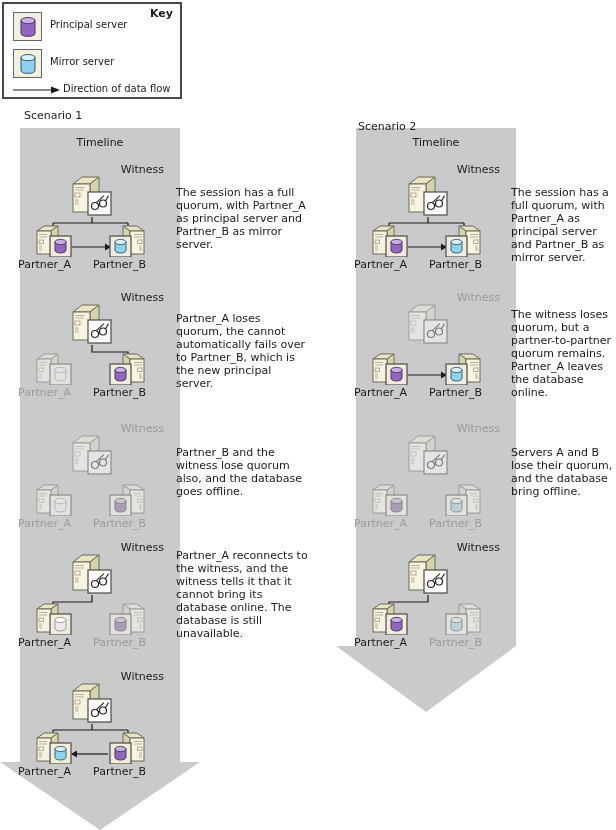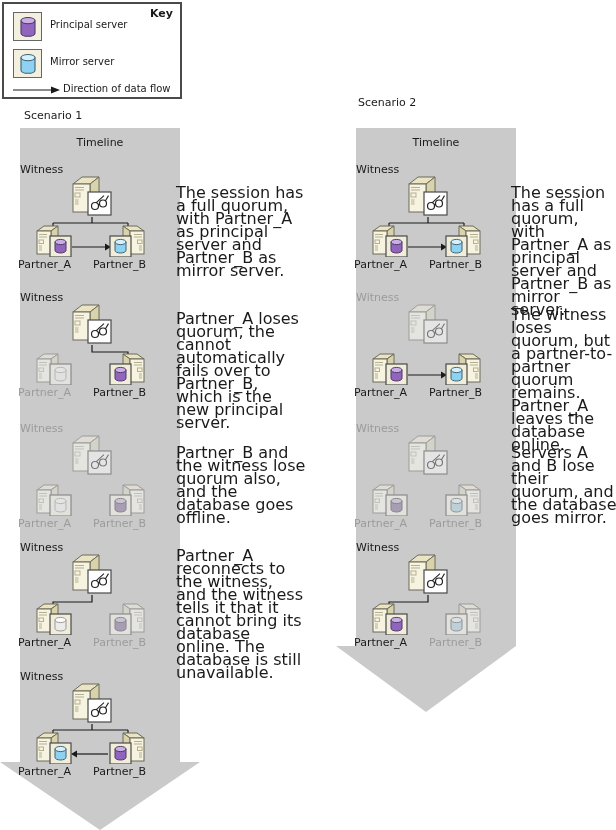--- a/index.html
+++ b/index.html
@@ -12,31 +12,31 @@
   #s1-shaft{left:20px;top:128px;width:160px;height:634px;}
   #s1-head{left:0px;top:762px;border-left:100px solid transparent;border-right:100px solid transparent;border-top:68px solid #cacaca;}
   #s2-shaft{left:356px;top:128px;width:160px;height:518px;}
   #s2-head{left:336px;top:646px;border-left:90px solid transparent;border-right:90px solid transparent;border-top:66px solid #cacaca;}
 
   .scn-title{position:absolute;font-size:11px;z-index:2;}
   .tl-label{position:absolute;width:160px;text-align:center;font-size:11px;z-index:2;}
 
   
   .stage{position:absolute;width:160px;height:112px;z-index:2;}
-  .wlabel{position:absolute;left:0;top:0;width:144px;text-align:left;font-size:11px;}
+  .wlabel{position:absolute;left:0;top:0;width:144px;text-align:right;font-size:11px;}
   .overlay{position:absolute;left:0;top:54px;width:160px;height:36px;}
   .icon{position:absolute;}
   .wicon{left:48px;top:13px;}
   .picon-a{left:14px;top:62px;}
   .picon-b{left:89px;top:62px;transform:scaleX(-1);}
   .plabel{position:absolute;top:95px;width:70px;text-align:left;font-size:11px;}
   .plabel-a{left:-2px;}
   .plabel-b{left:73px;}
 
-  .caption{position:absolute;font-size:16px;line-height:13px;z-index:2;}
+  .caption{position:absolute;font-size:11px;line-height:13px;z-index:2;}
   .cap-s1{left:176px;width:132px;}
   .cap-s2{left:511px;width:106px;}
 
   .g{color:#9b9b9b;}
   .ghost{opacity:.5;filter:grayscale(.55) brightness(1.05);}
 
   .ln{stroke:#1a1a1a;stroke-width:1.2;fill:none;}
   .ah{fill:#1a1a1a;stroke:none;}
 
   
@@ -112,21 +112,21 @@
     </svg>
     <div class="klabel kl3">Direction of data flow</div>
   </div>
 
   <div class="shaft" id="s1-shaft"></div>
   <div class="head" id="s1-head"></div>
   <div class="shaft" id="s2-shaft"></div>
   <div class="head" id="s2-head"></div>
 
   <div class="scn-title" style="left:24px;top:109px">Scenario 1</div>
-  <div class="scn-title" style="left:358px;top:96px">Scenario 2</div>
+  <div class="scn-title" style="left:358px;top:120px">Scenario 2</div>
   <div class="tl-label" style="left:20px;top:136px">Timeline</div>
   <div class="tl-label" style="left:356px;top:136px">Timeline</div>
 
   <div class="stage" style="left:20px;top:163px">
     <div class="wlabel">Witness</div>
     <svg class="overlay" viewBox="0 0 160 36">
       <path class="ln" d="M72,0 V6 M33,6 H108 M33,6 V13 M108,6 V13"></path>
       <line class="ln" x1="52" y1="30" x2="85" y2="30"></line>
         <path class="ah" d="M85,26.6 L91,30 L85,33.4 Z"></path>
     </svg>
@@ -266,21 +266,21 @@
       </svg>
     <svg class="icon picon-a db-p ghost" width="38" height="32" viewBox="0 0 38 32">
         <use href="#partner-icon"></use>
       </svg>
     <svg class="icon picon-b db-m ghost" width="38" height="32" viewBox="0 0 38 32">
         <use href="#partner-icon"></use>
       </svg>
     <div class="plabel plabel-a g">Partner_A</div>
     <div class="plabel plabel-b g">Partner_B</div>
   </div>
-  <div class="caption cap-s2" style="top:446px">Servers A and B lose their quorum, and the database goes mirror.</div>
+  <div class="caption cap-s2" style="top:446px">Servers A and B lose their quorum, and the database bring offline.</div>
 
   <div class="stage" style="left:356px;top:541px">
     <div class="wlabel">Witness</div>
     <svg class="overlay" viewBox="0 0 160 36">
       <path class="ln" d="M72,0 V7 H33 V13"></path>
     </svg>
     <svg class="icon wicon" width="44" height="42" viewBox="0 0 44 42">
         <use href="#witness-sym"></use>
       </svg>
     <svg class="icon picon-a db-p" width="38" height="32" viewBox="0 0 38 32">

